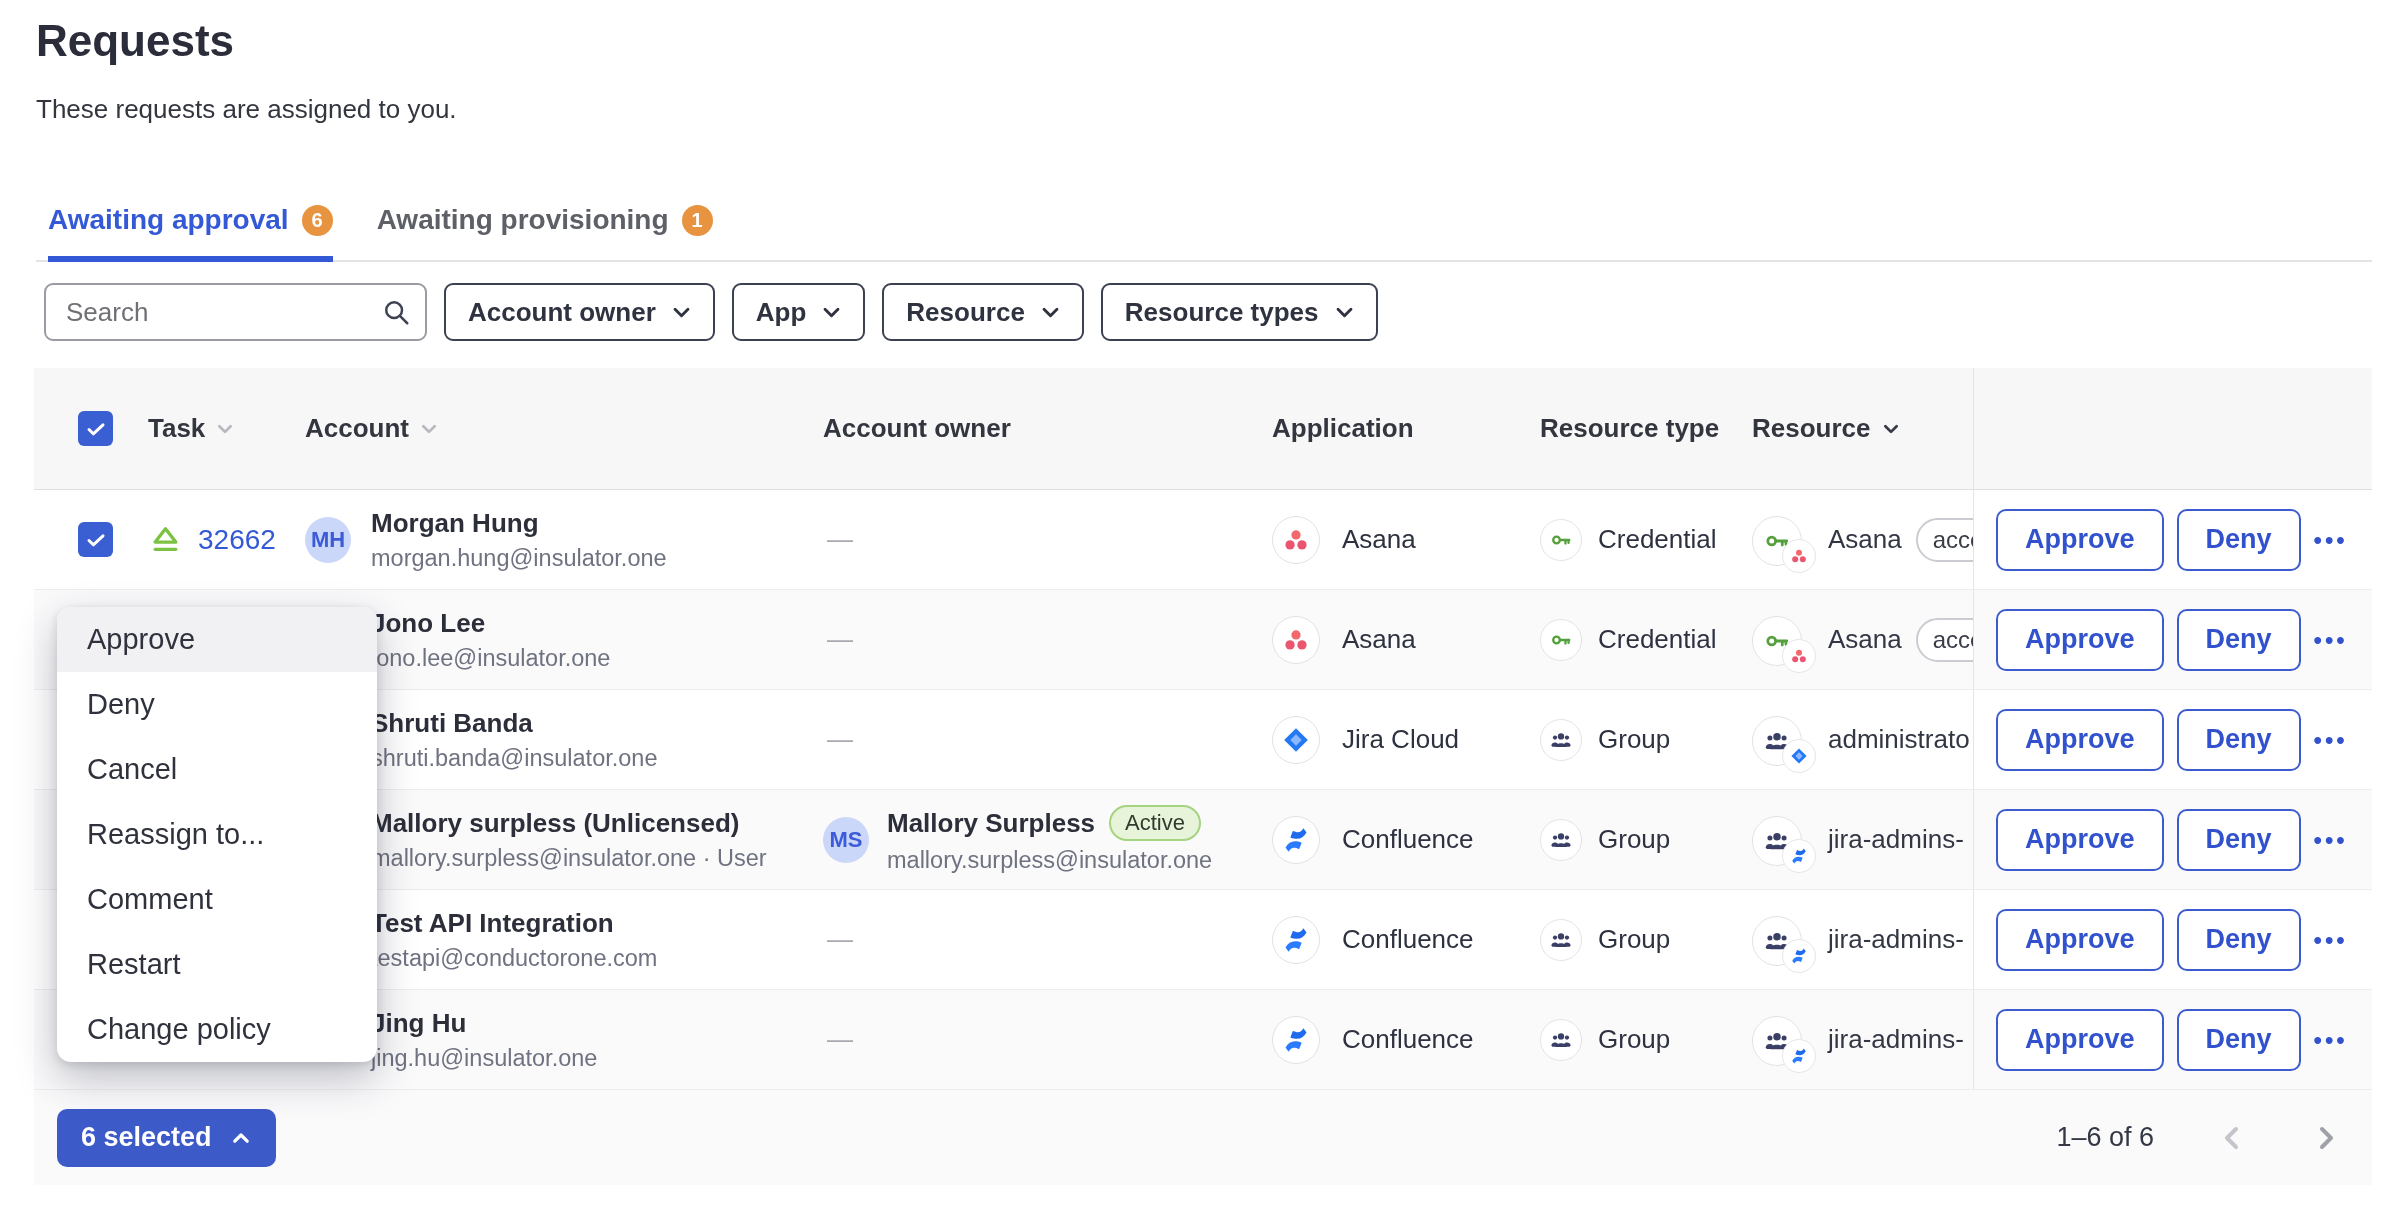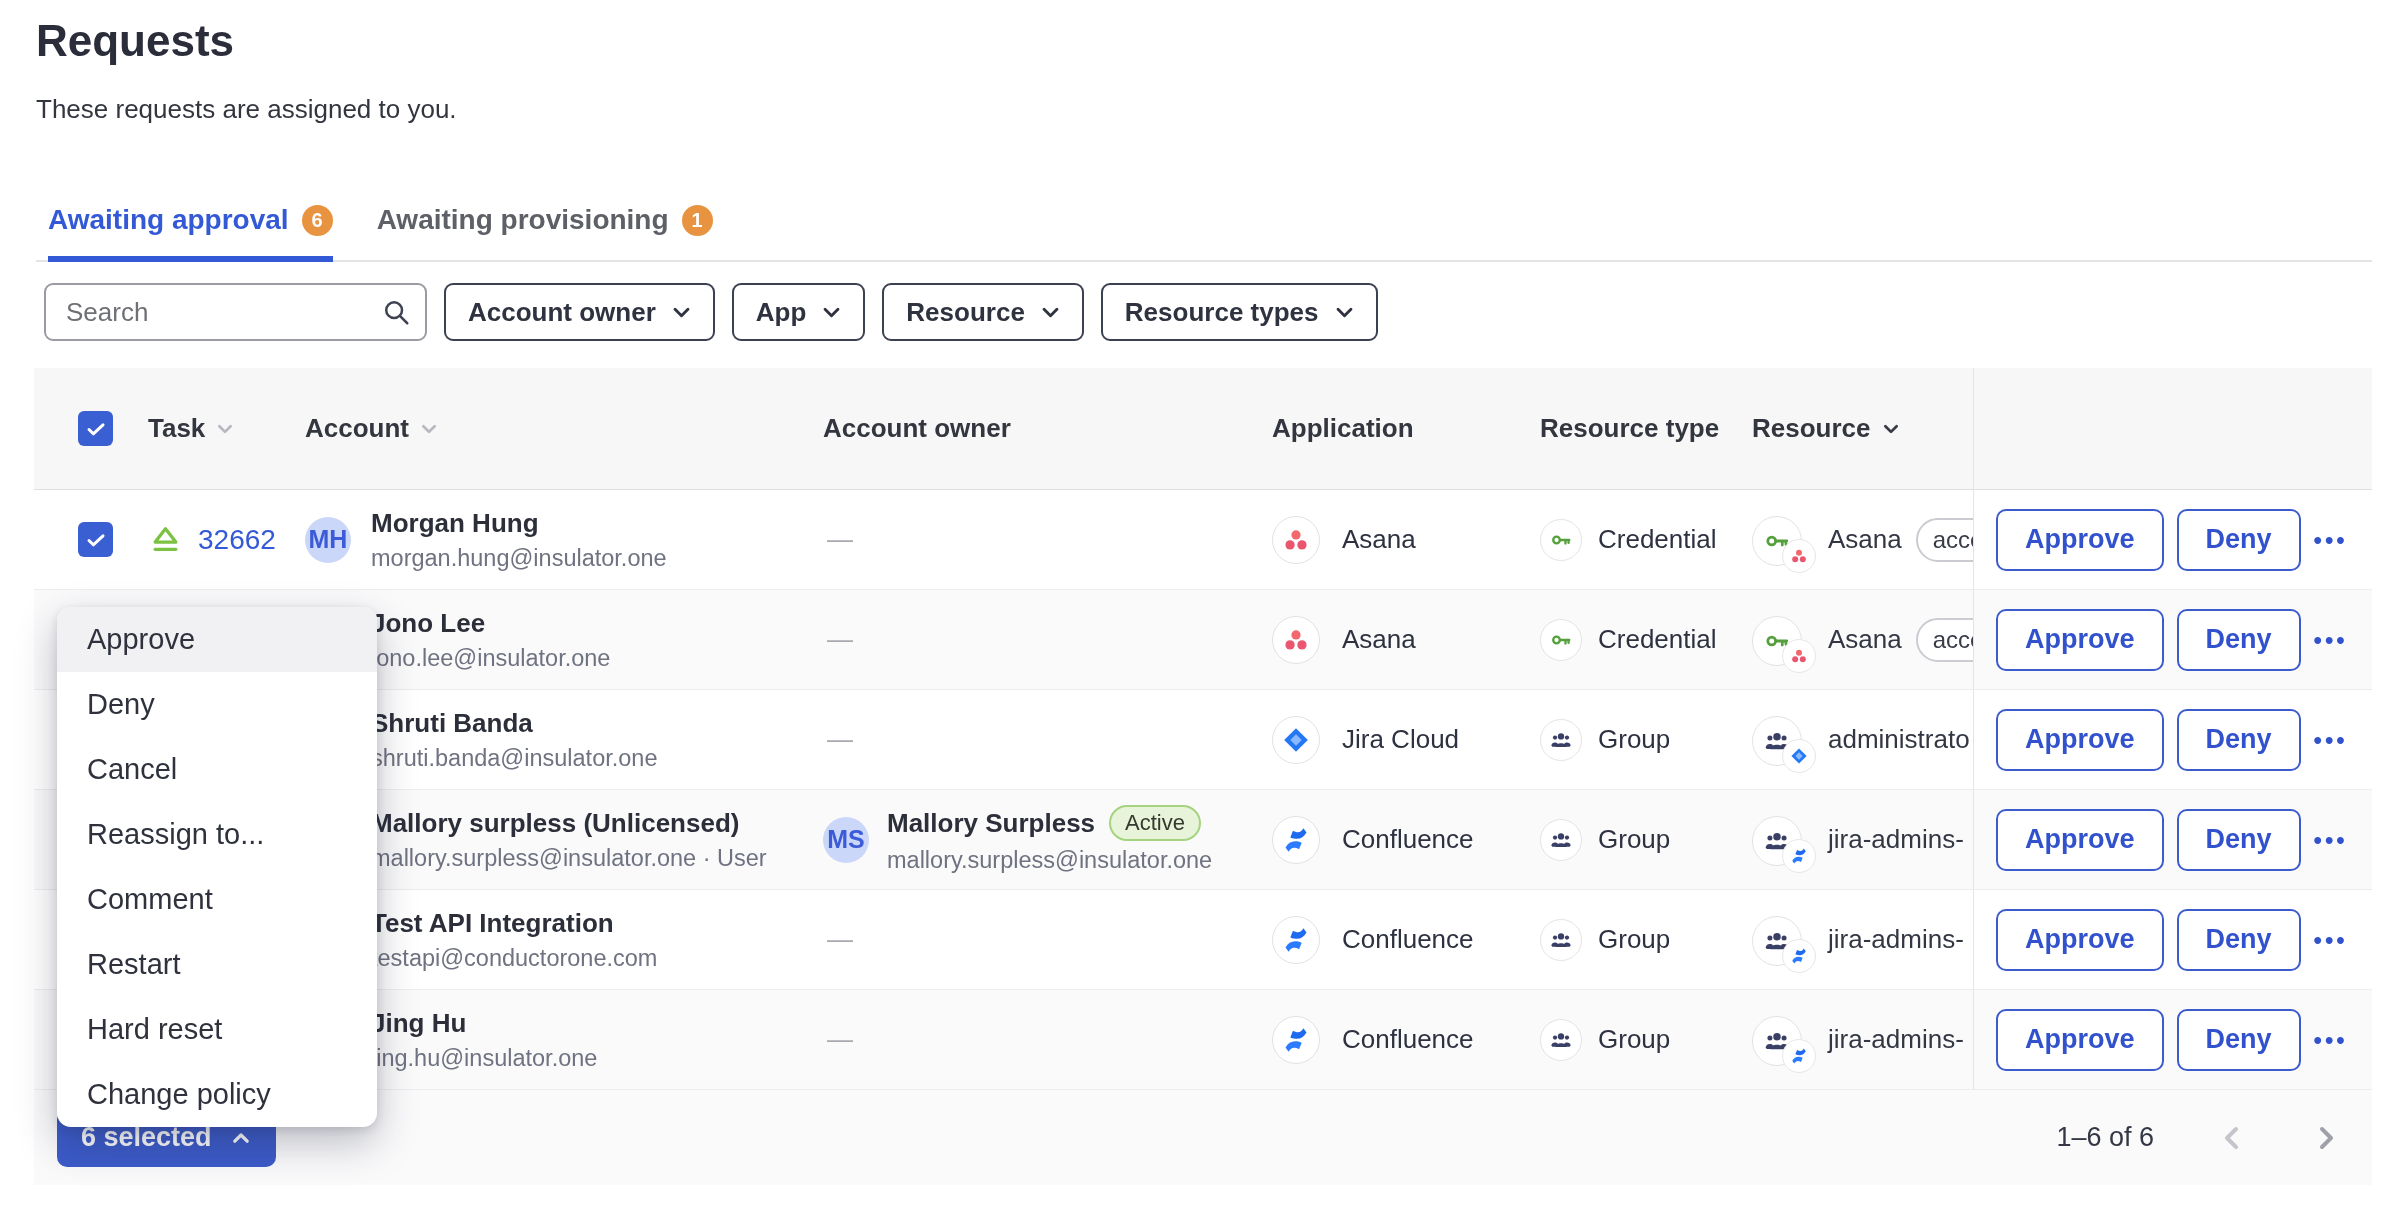--- a/index.html
+++ b/index.html
@@ -45,21 +45,21 @@
   .trow{height:100px;border-bottom:1px solid #ededf0;background:#fff;font-size:26px;}
   .trow.alt{background:#fafafb;}
 
   .checkbox{width:35px;height:35px;border-radius:6px;background:var(--checkbox,#3a5fd3);
         display:flex;align-items:center;justify-content:center;cursor:pointer;}
   .task-cell{display:flex;align-items:center;gap:15px;}
   .task-link{color:var(--accent,#3459d6);font-size:28px;cursor:pointer;}
 
   .account-cell{display:flex;align-items:center;gap:20px;min-width:0;}
   .avatar{width:46px;height:46px;border-radius:50%;background:#cbd7f8;color:#3c5bd9;
-        font-size:25px;font-weight:700;display:flex;align-items:center;justify-content:center;flex:none;}
+        font-size:22px;font-weight:700;display:flex;align-items:center;justify-content:center;flex:none;}
   .avatar.ghost{visibility:hidden;}
   .stack{display:flex;flex-direction:column;gap:6px;min-width:0;}
   .name{font-size:26px;font-weight:700;color:#2c2f3a;white-space:nowrap;}
   .email{font-size:23.5px;color:#6f7280;white-space:nowrap;}
   .owner-dash{color:#a8aab0;font-size:26px;padding-left:4px;}
   .owner-card{display:flex;align-items:center;gap:18px;min-width:0;}
   .name-row{display:flex;align-items:center;gap:14px;}
   .badge-active{font-size:22px;color:#333a2e;background:var(--active-badge-bg,#e7f4da);
         border:2px solid var(--active-badge-border,#a6d37f);border-radius:999px;padding:4px 14px;line-height:1.1;}
 
@@ -624,16 +624,15 @@
     </div>
   </div>
 
   <div class="menu" id="ctx-menu">
       <div class="menu-item hl">Approve</div>
       <div class="menu-item">Deny</div>
       <div class="menu-item">Cancel</div>
       <div class="menu-item">Reassign to...</div>
       <div class="menu-item">Comment</div>
       <div class="menu-item">Restart</div>
-      <div class="menu-item">Hard reset</div>
       <div class="menu-item">Change policy</div>
     </div>
 </div>
 
 </body></html>

